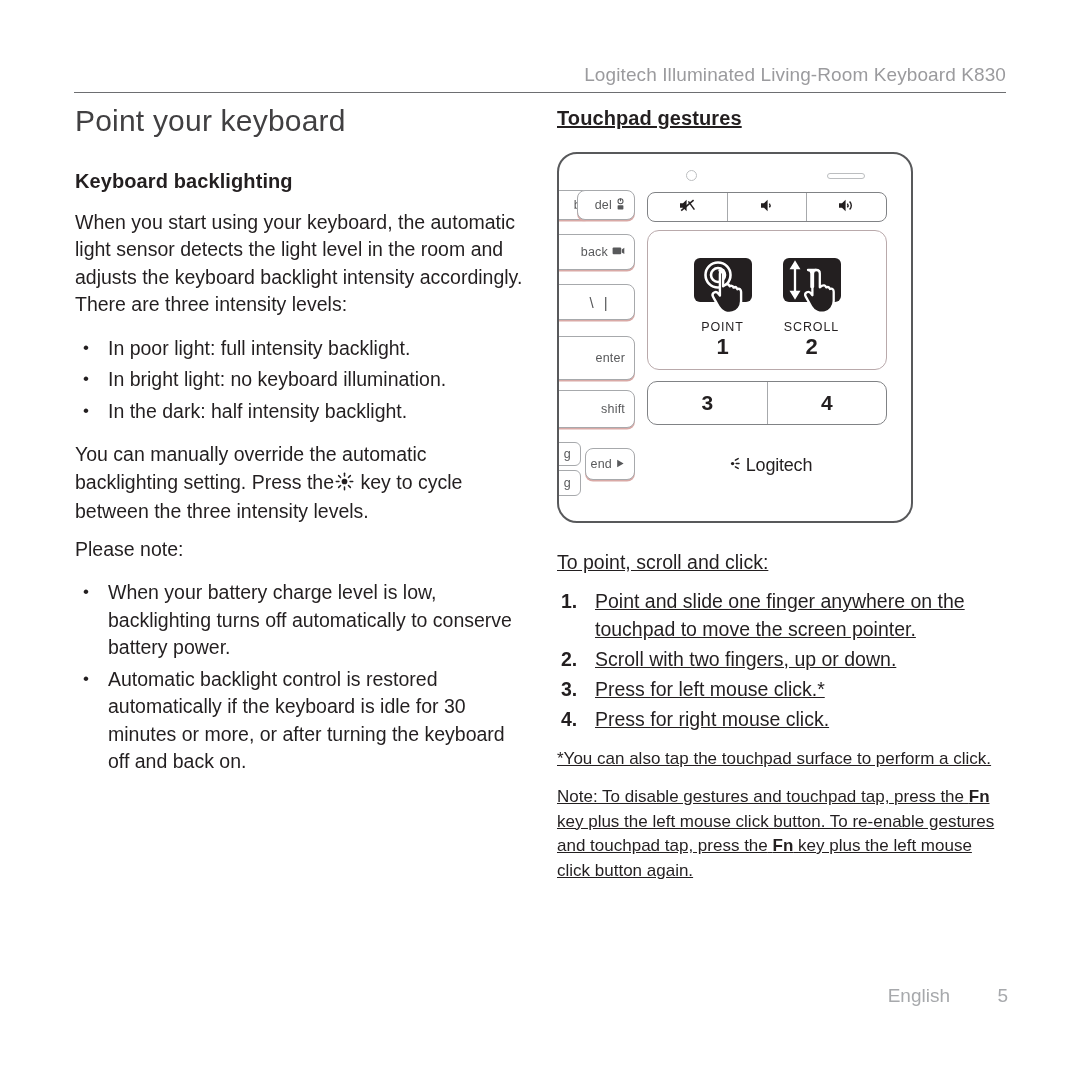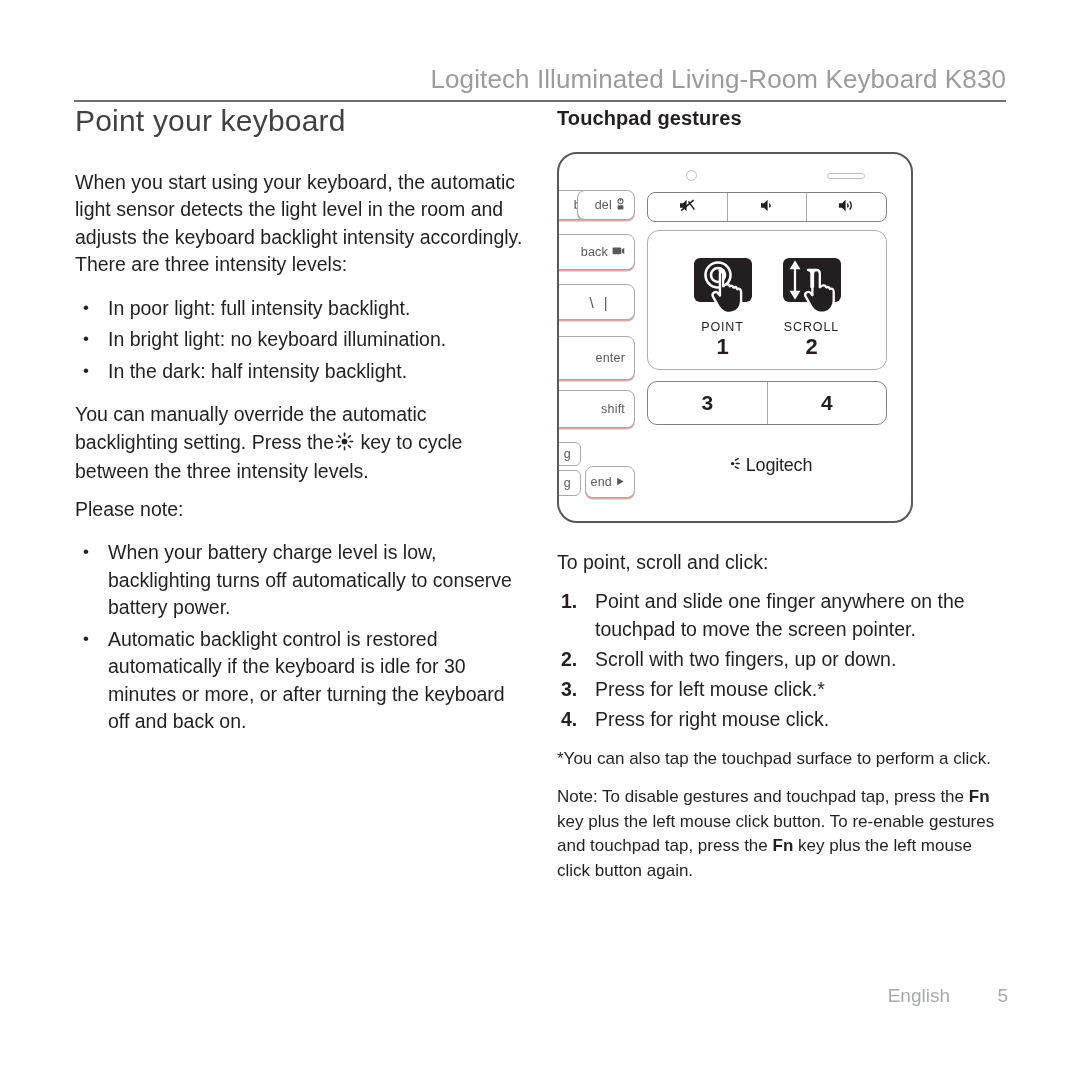--- a/index.html
+++ b/index.html
@@ -23,21 +23,21 @@
 
   
   .header {
     position: absolute;
     left: 74px;
     top: 64px;
     width: 932px;
   }
   .header-title {
     text-align: right;
-    font-size: 26px;
+    font-size: 19px;
     letter-spacing: 0.1px;
     color: #9b9b9e;
     font-weight: 400;
     line-height: 1.2;
     white-space: nowrap;
   }
   .header-rule {
     margin-top: 5px;
     height: 1.5px;
     background: #6d6e71;
@@ -48,20 +48,21 @@
     position: absolute;
     left: 75px;
     top: 104px;
     width: 455px;
   }
   .col-right {
     position: absolute;
     left: 557px;
     top: 104px;
     width: 452px;
+    text-decoration: underline;
   }
 
   h1.page-title {
     font-size: 30px;
     font-weight: 300;
     color: #414042;
     margin: 0 0 30px 0;
     letter-spacing: 0.2px;
     line-height: 1.15;
   }
@@ -329,20 +330,21 @@
 
   <div class="header">
     <div class="header-title">Logitech Illuminated Living-Room Keyboard K830</div>
     <div class="header-rule"></div>
   </div>
 
   <div class="col-left">
 
     <h1 class="page-title">Point your keyboard</h1>
 
+    <h2 class="section-title">Keyboard backlighting</h2>
 
     <p class="body-text">When you start using your keyboard, the automatic light sensor detects the light level in the room and adjusts the keyboard backlight intensity accordingly. There are three intensity levels:</p>
 
     <ul class="bullets">
       <li>In poor light: full intensity backlight.</li>
       <li>In bright light: no keyboard illumination.</li>
       <li>In the dark: half intensity backlight.</li>
     </ul>
 
     <p class="body-text tight"><span>You can manually override the automatic backlighting setting. Press the</span><span class="sun-icon"><svg width="19" height="19" viewBox="0 0 24 24">
@@ -422,21 +424,21 @@
         <div class="lkey" style="left:-34px; top:288px; width:56px; height:24px; border-radius:6px;">
           <span class="kl">
               <span>g</span>
             </span>
         </div>
         <div class="lkey" style="left:-34px; top:316px; width:56px; height:26px; border-radius:6px;">
           <span class="kl">
               <span>g</span>
             </span>
         </div>
-        <div class="lkey shad" style="left:26px; top:312px; width:50px; height:32px;">
+        <div class="lkey shad" style="left:26px; top:294px; width:50px; height:32px;">
           <span class="kl">
             <span>end</span>
             <span><svg width="9" height="9" viewBox="0 0 9 9">
                   <path d="M1.2 0.8 L7.6 4.5 L1.2 8.2 Z" fill="#58595b"></path>
                 </svg></span>
           </span>
         </div>
 
         <div class="media-row">
           <div class="media-key">

